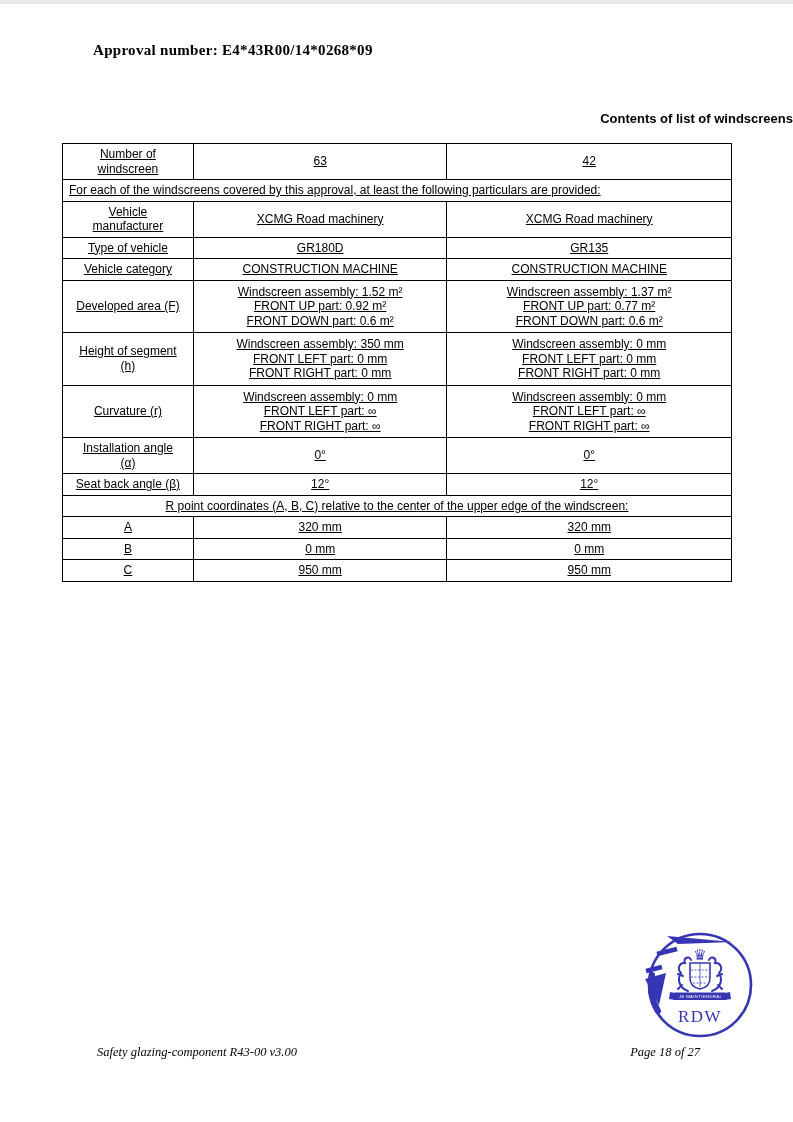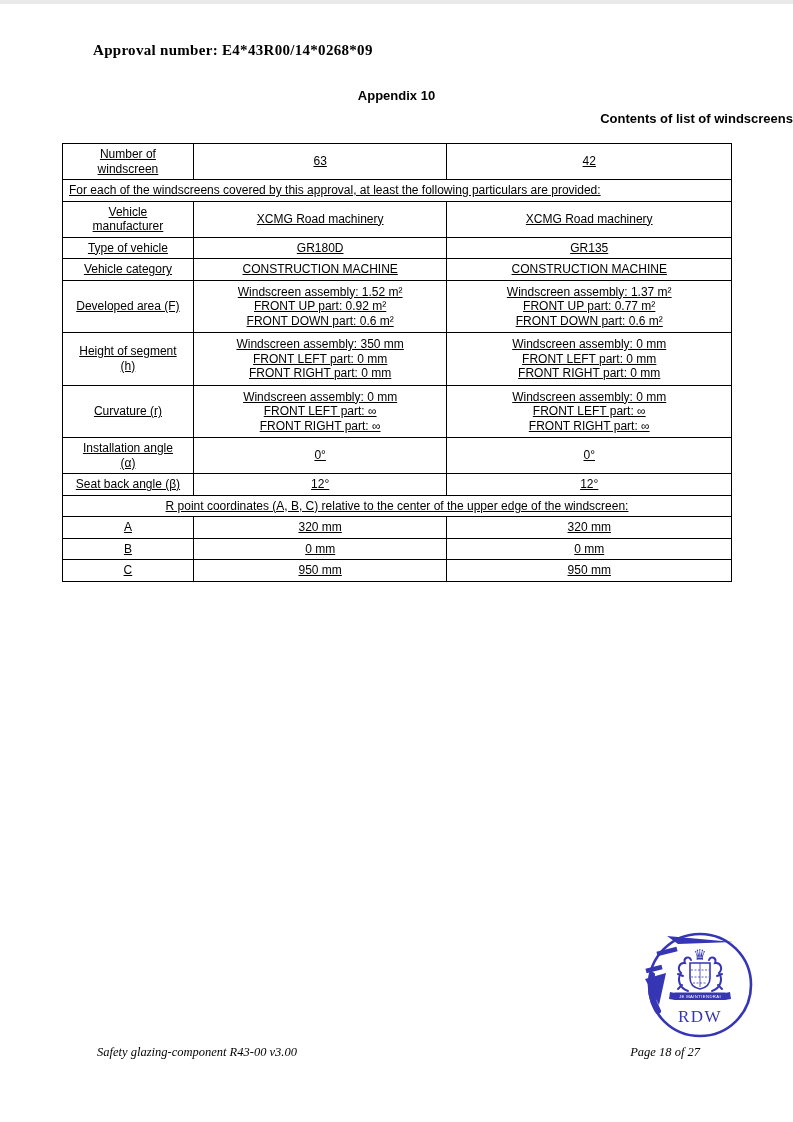--- a/index.html
+++ b/index.html
@@ -95,21 +95,20 @@
   }
   .stamp svg { display: block; width: 100%; height: 100%; }
 </style>
 </head>
 <body>
 
 <div class="page">
 
   <div class="approval-number">Approval number: E4*43R00/14*0268*09</div>
 
-  <div class="appendix-title">Appendix 10</div>
 
   <div class="doc-subtitle">
     <span>Contents of list of windscreens</span><sup>1</sup>
   </div>
 
   <table class="windscreen-table">
     <colgroup>
       <col style="width: 131px;">
       <col style="width: 254px;">
       <col style="width: 285px;">

